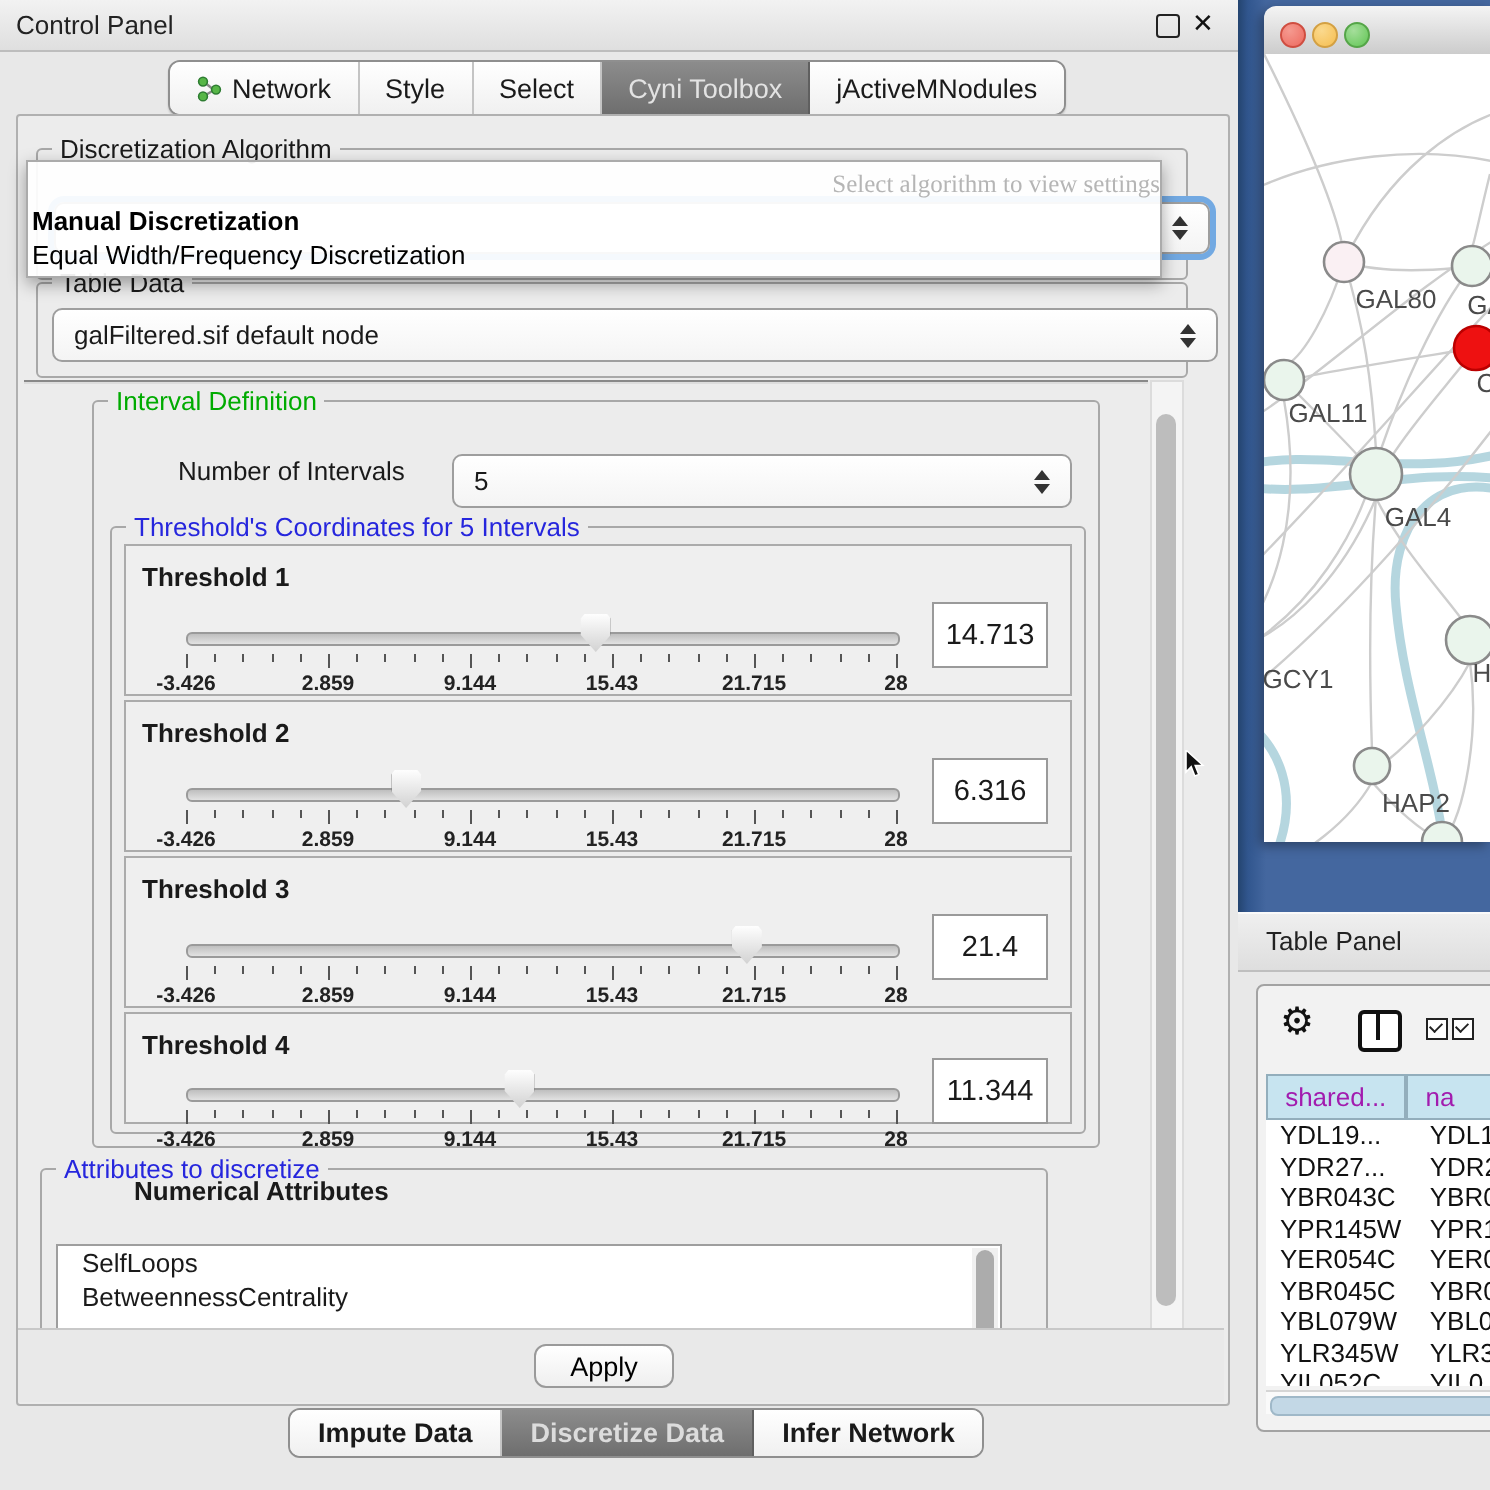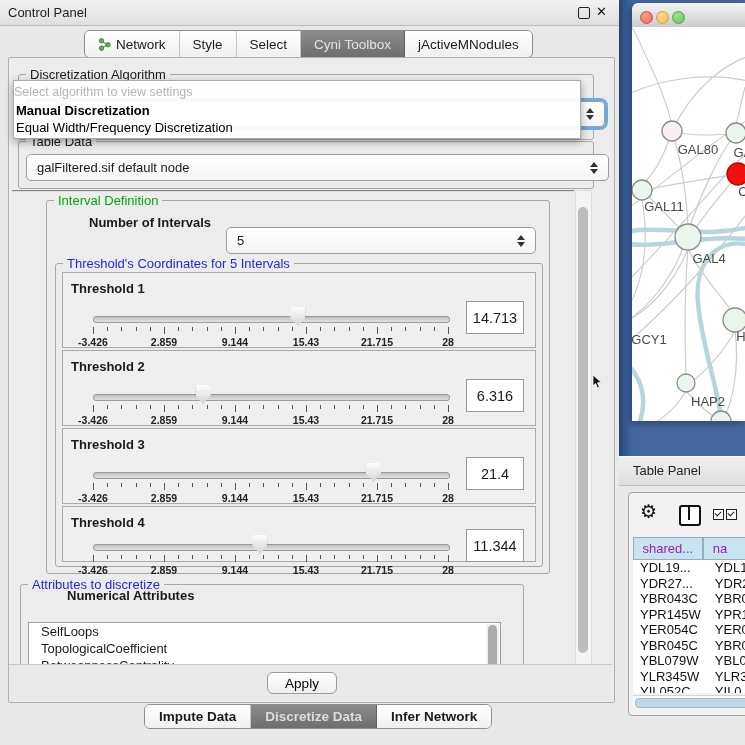--- a/index.html
+++ b/index.html
@@ -31,35 +31,35 @@
                  flex-direction:column;gap:2px;}
   .tri-up{width:0;height:0;border-left:4px solid transparent;border-right:4px solid transparent;
           border-bottom:5px solid #333;}
   .tri-dn{width:0;height:0;border-left:4px solid transparent;border-right:4px solid transparent;
           border-top:5px solid #333;}
   #algo-group{left:18px;top:74px;width:574px;height:64px;}
   #algo-combo{left:8px;top:26px;width:556px;height:24px;box-shadow:0 0 0 3px var(--focus-ring);}
   
   #algo-popup{left:13px;top:80px;width:566px;height:57px;background:rgba(255,255,255,0.93);
               border:1px solid #ABABAB;box-shadow:0 3px 8px rgba(0,0,0,0.35);z-index:30;}
-  #popup-hint{left:0;top:4px;width:100%;text-align:left;color:#B5B5B5;font-size:12.5px;}
+  #popup-hint{left:0;top:4px;width:100%;text-align:right;color:#B5B5B5;font-size:12.5px;font-family:Liberation Serif, serif;}
   #popup-opt1{left:2px;top:22px;font-weight:bold;color:#000;}
   #popup-opt2{left:2px;top:39px;color:#000;}
   #tabledata-group{left:18px;top:141px;width:574px;height:46px;}
   #tabledata-combo{left:7px;top:12px;width:561px;height:25px;}
   
   #scrollview{left:12px;top:190px;width:562px;height:474px;background:#ECECEC;
               border-top:2px groove #DDD;overflow:hidden;}
   #vscroll{left:575px;top:190px;width:15px;height:474px;background:#F4F4F4;border:1px solid #DCDCDC;}
   #vscroll .thumb{position:absolute;left:1.5px;top:16px;width:10px;height:446px;background:#BDBDBD;
                   border-radius:6px;}
   #interval-group{left:34px;top:8px;width:502px;height:372px;}
   .green-label{color:var(--label-green);}
   .blue-label{color:var(--label-blue);}
-  #numint-label{left:42px;top:14px;font-weight:bold;}
+  #numint-label{left:42px;top:27px;font-weight:normal;}
   #numint-spinner{left:179px;top:26px;width:288px;height:25px;}
   #thr-group{left:8px;top:62px;width:486px;height:302px;}
   .thr-panel{position:absolute;left:6px;width:472px;height:74px;border:1px solid #ABABAB;
              background:#EFEFEF;}
   .thr-label{position:absolute;left:8px;top:8px;font-weight:bold;}
   .slider{position:absolute;left:30px;top:30px;width:355px;height:44px;}
   .track{position:absolute;left:0;top:13px;width:355px;height:5px;border-radius:3px;
          background:linear-gradient(#BFBFBF,#E2E2E2);border:1px solid #9A9A9A;}
   .handle{position:absolute;top:4px;width:15px;height:19px;
           background:linear-gradient(#FEFEFE,#D2D2D2);
@@ -395,21 +395,20 @@
     </div>
   </div>
 
   <div id="attr-group" class="abs group">
     <div class="group-label blue-label">Attributes to discretize</div>
   </div>
   <div id="attr-num-label" class="abs">Numerical Attributes</div>
   <div id="attr-list" class="abs">
     <div id="attr-list-items">
         <div class="attr-item">SelfLoops</div>
-        <div class="attr-item">TopologicalCoefficient</div>
         <div class="attr-item">BetweennessCentrality</div>
       </div>
     <div id="attr-scroll">
         <div class="thumb"></div>
       </div>
   </div>
 </div>
 
 <div id="vscroll" class="abs">
   <div class="thumb"></div>

